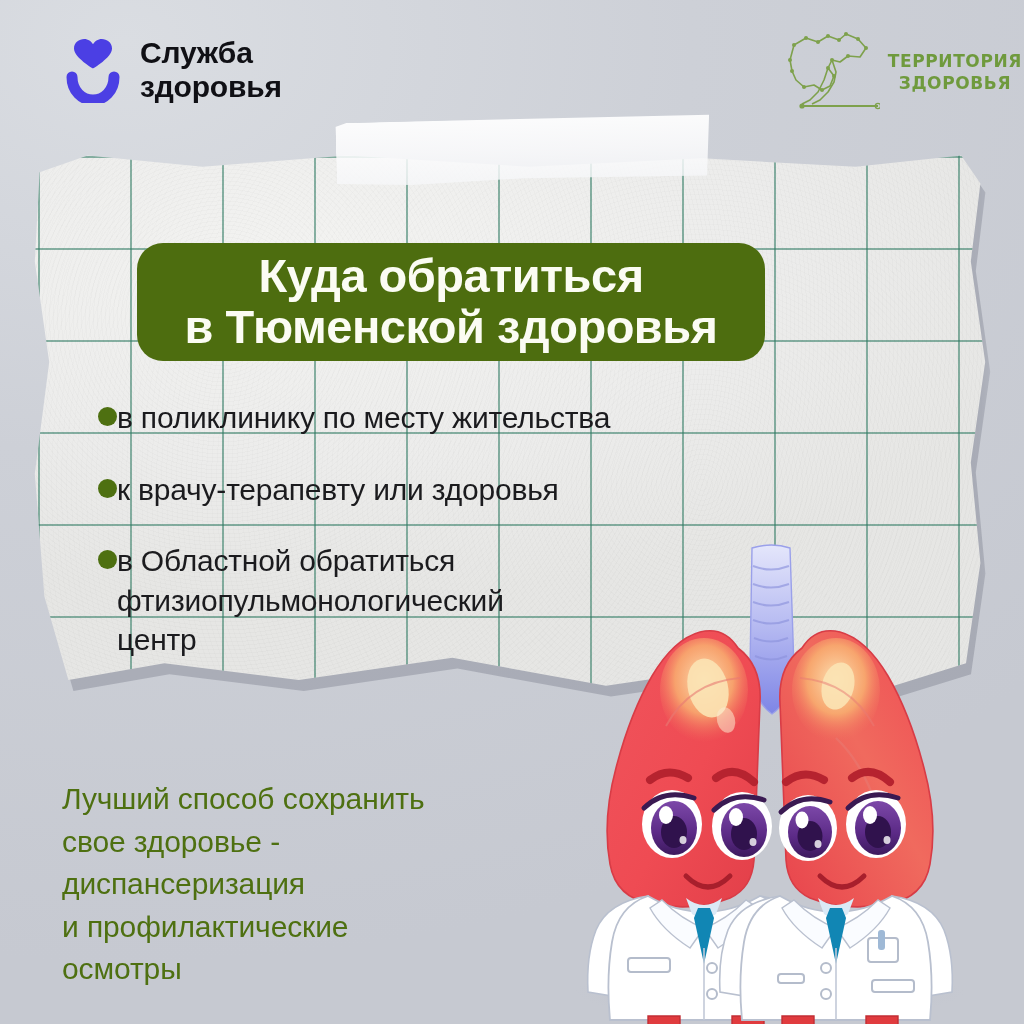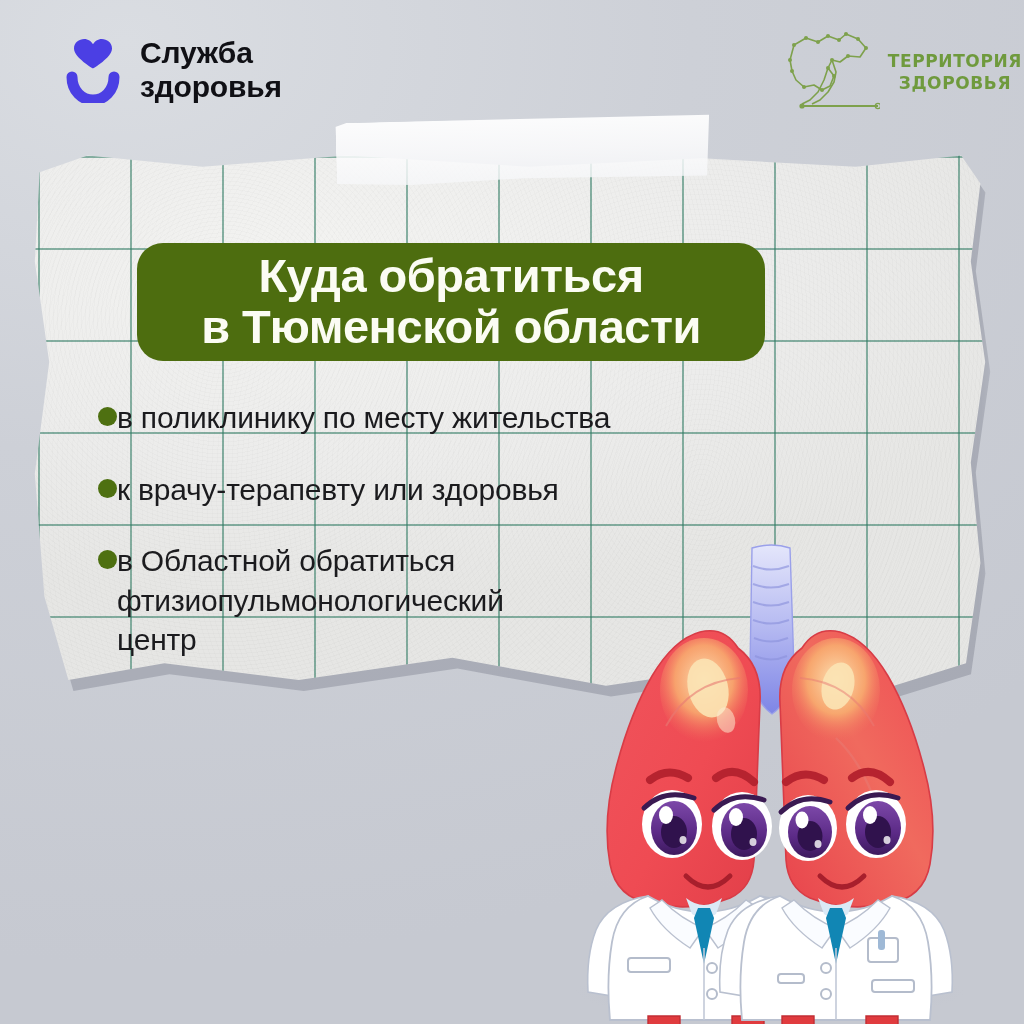--- a/index.html
+++ b/index.html
@@ -253,40 +253,45 @@
   </div>
 
   <div class="paper-shadow"></div>
   <div class="paper">
     <div class="paper-grain"></div>
   </div>
   <div class="tape"></div>
 
   <div class="banner">
     <div class="banner-line l1">Куда обратиться</div>
-    <div class="banner-line l2">в Тюменской области</div>
+    <div class="banner-line l2">в Тюменской здоровья</div>
   </div>
 
   <div class="bullets">
     <div class="bullet-row">
       <span class="dot"></span>
       <span class="bullet-text">в поликлинику по месту жительства</span>
     </div>
     <div class="bullet-row">
       <span class="dot"></span>
       <span class="bullet-text">к врачу-терапевту или здоровья</span>
     </div>
     <div class="bullet-row">
       <span class="dot"></span>
       <span class="bullet-text">в Областной обратиться
 фтизиопульмонологический
 центр</span>
     </div>
   </div>
 
+  <div class="slogan">Лучший способ сохранить
+свое здоровье -
+диспансеризация
+и профилактические
+осмотры</div>
 
   <div class="lungs">
     <svg viewBox="0 0 500 490" aria-hidden="true">
       <defs>
         <linearGradient id="lungL" x1="0" y1="0" x2="1" y2="1">
           <stop offset="0%" stop-color="#f0545c"></stop>
           <stop offset="55%" stop-color="#ef4b53"></stop>
           <stop offset="100%" stop-color="#e23f49"></stop>
         </linearGradient>
         <linearGradient id="lungR" x1="1" y1="0" x2="0" y2="1">

